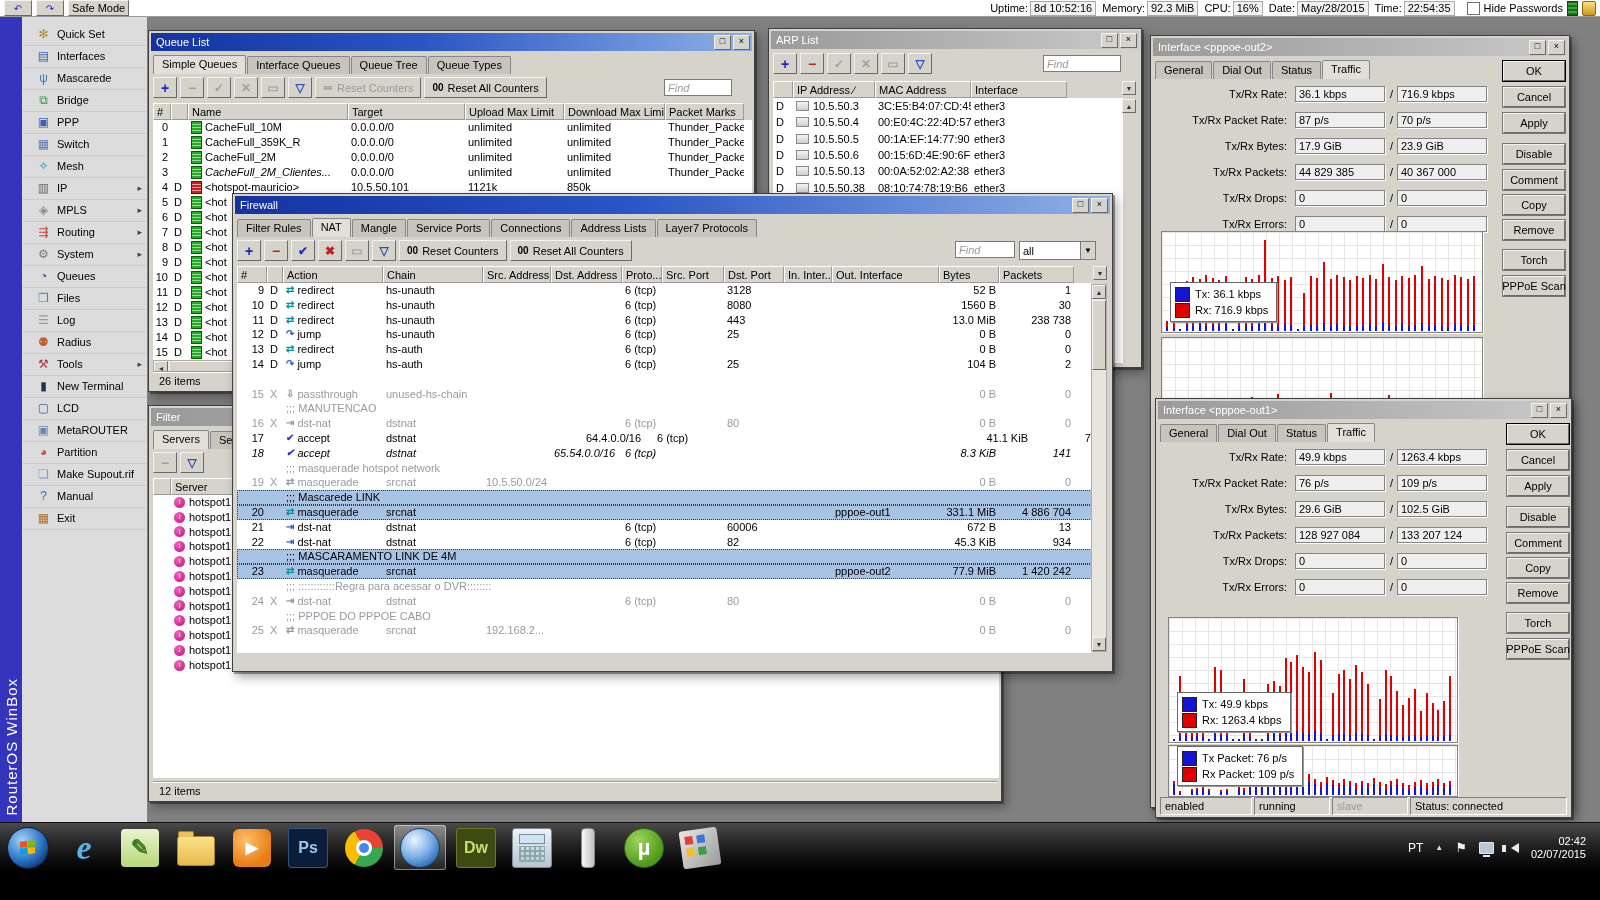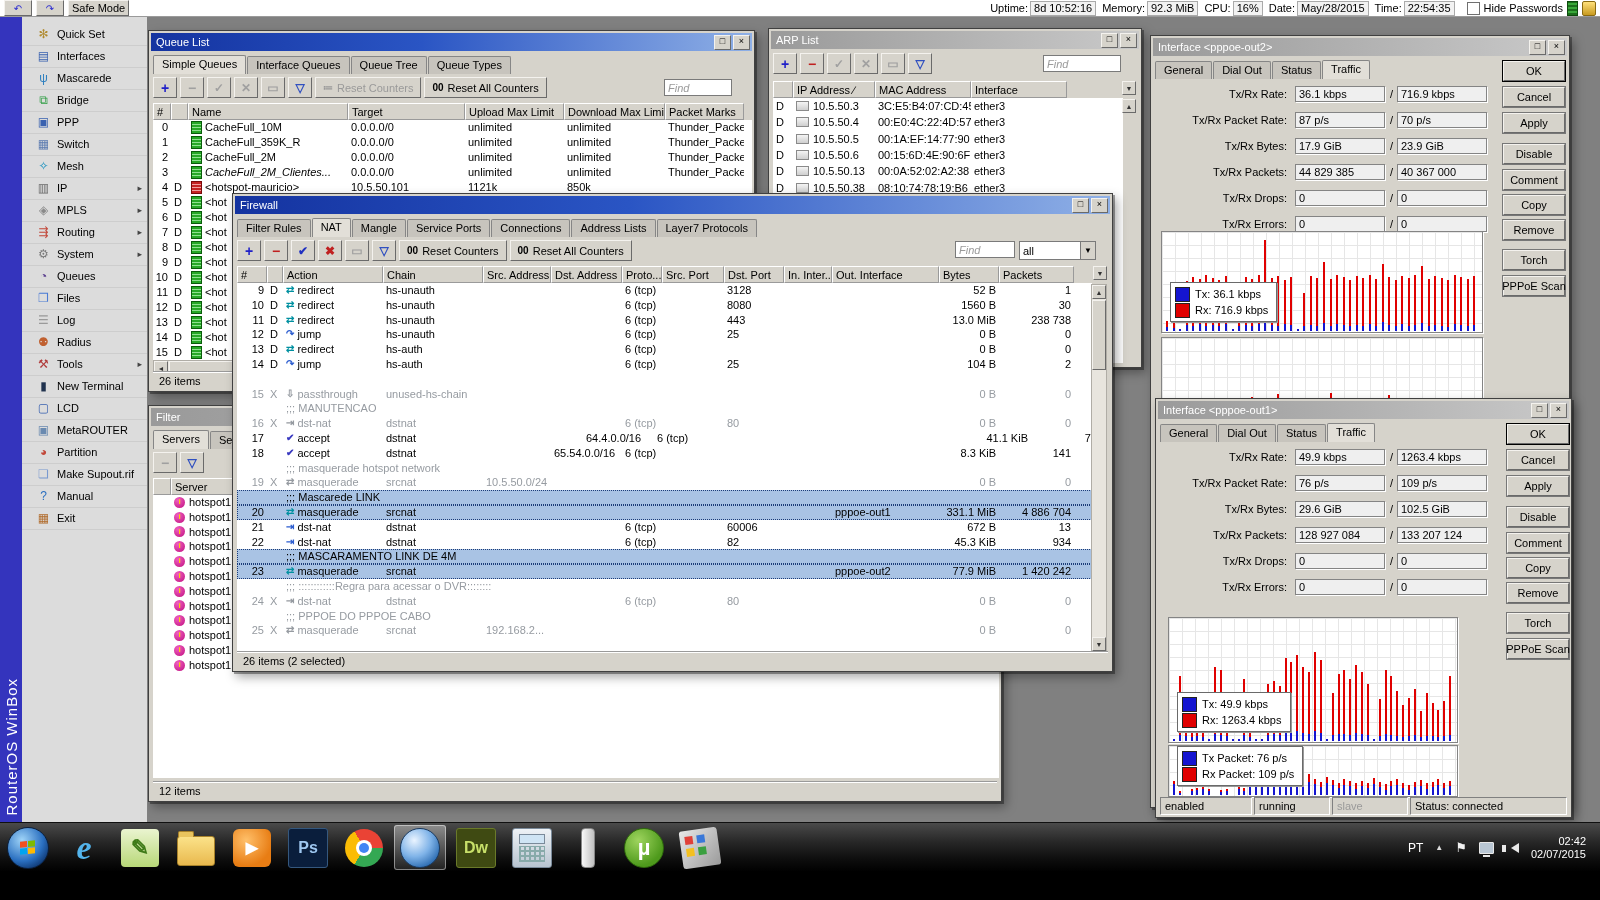--- a/index.html
+++ b/index.html
@@ -982,21 +982,21 @@
           <span class="cell" style="width: 68px;"></span>
           <span class="cell" style="width: 71px; margin-left: 32px;">64.4.0.0/16</span>
           <span class="cell" style="width: 40px;">6 (tcp)</span>
           <span class="cell" style="width: 62px;"></span>
           <span class="cell" style="width: 60px;"></span>
           <span class="cell" style="width: 48px;"></span>
           <span class="cell" style="width: 107px;"></span>
           <span class="cell r" style="width: 60px;">41.1 KiB</span>
           <span class="cell r" style="width: 75px;">799</span>
         </div>
-        <div class="trow" style="height: 14.8px; line-height: 14.8px;">
+        <div class="trow" style="height: 14.8px; line-height: 14.8px; font-style: italic;">
           <span class="cell r" style="width: 30px;">18</span>
           <span class="cell" style="width: 16px;"></span>
           <span class="cell" style="width: 100px;">
             <span class="aicn" style="color: rgb(58, 58, 192);">✔</span>
             <span>accept</span>
           </span>
           <span class="cell" style="width: 100px;">dstnat</span>
           <span class="cell" style="width: 68px;"></span>
           <span class="cell" style="width: 71px;">65.54.0.0/16</span>
           <span class="cell" style="width: 40px;">6 (tcp)</span>
@@ -1158,23 +1158,20 @@
           <span class="cell r" style="width: 60px;">0 B</span>
           <span class="cell r" style="width: 75px;">0</span>
         </div>
       </div>
     <div class="sbtn" style="right:5px;top:72px">▼</div>
     <div class="scrollv" style="right:5px;top:90px;height:368px">
       <div class="sbtn" style="left:0;top:0">▲</div>
         <div class="sthumb" style="left:0;top:15px;width:14px;height:70px"></div>
         <div class="sbtn" style="left:0;bottom:0">▼</div>
     </div>
-    <div class="statusbar" style="bottom:2px">
-        <span>26 items (2 selected)</span>
-      </div>
   </div>
 
   <div class="win" id="w-p2" style="left:1150px;top:35px;width:420px;height:773px;z-index:15">
     <div class="tbar">
       <span class="ttext">Interface &lt;pppoe-out2&gt;</span>
       <span class="tbtns">
           <span class="tbtn">□</span>
           <span class="tbtn">×</span>
         </span>
     </div>

